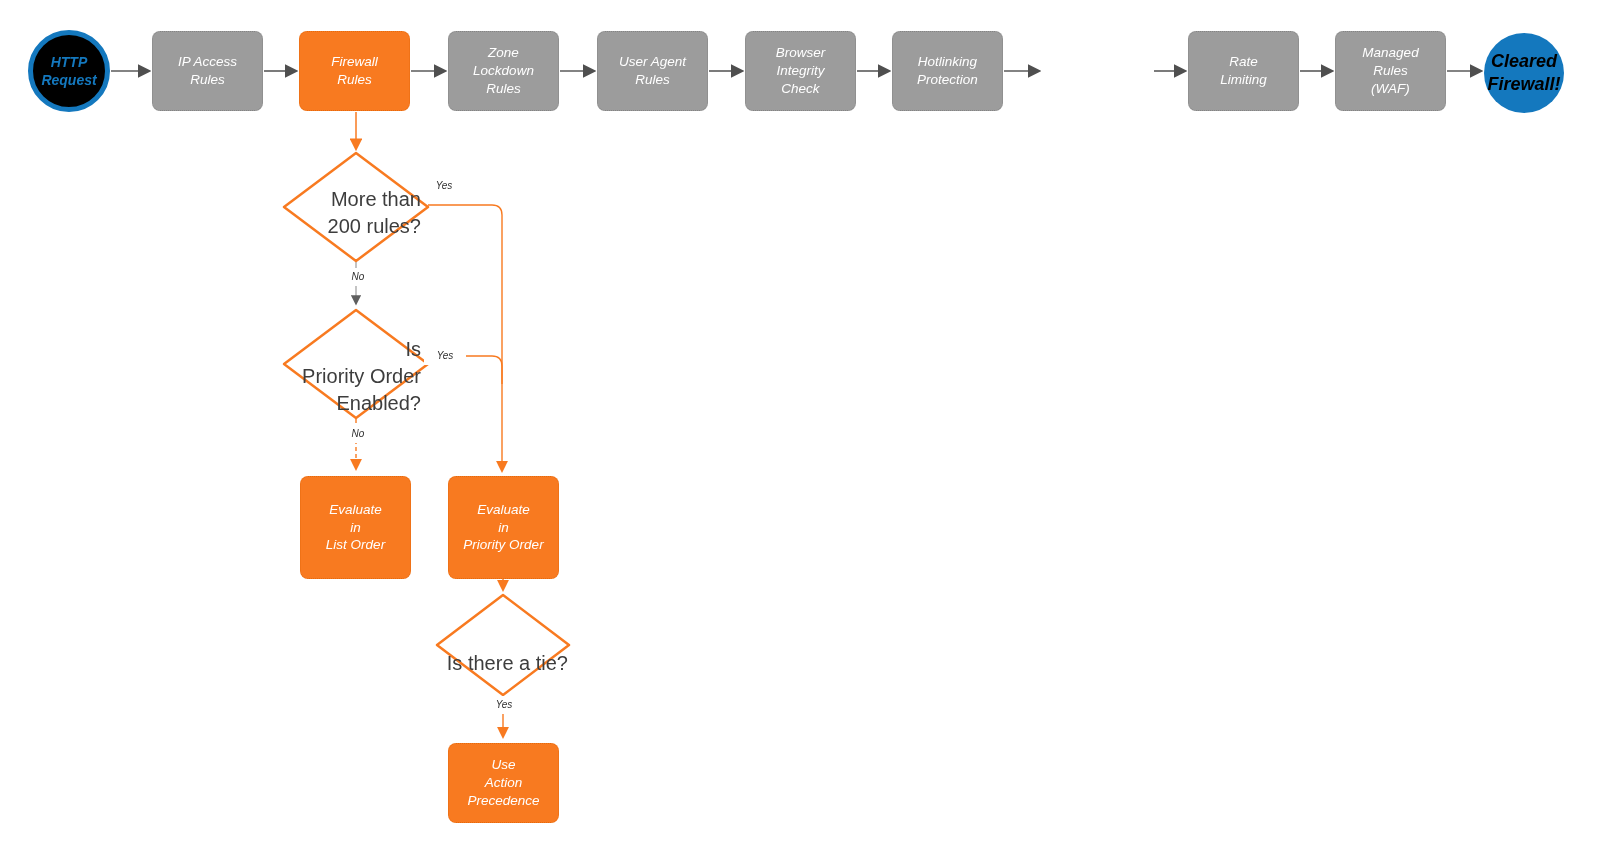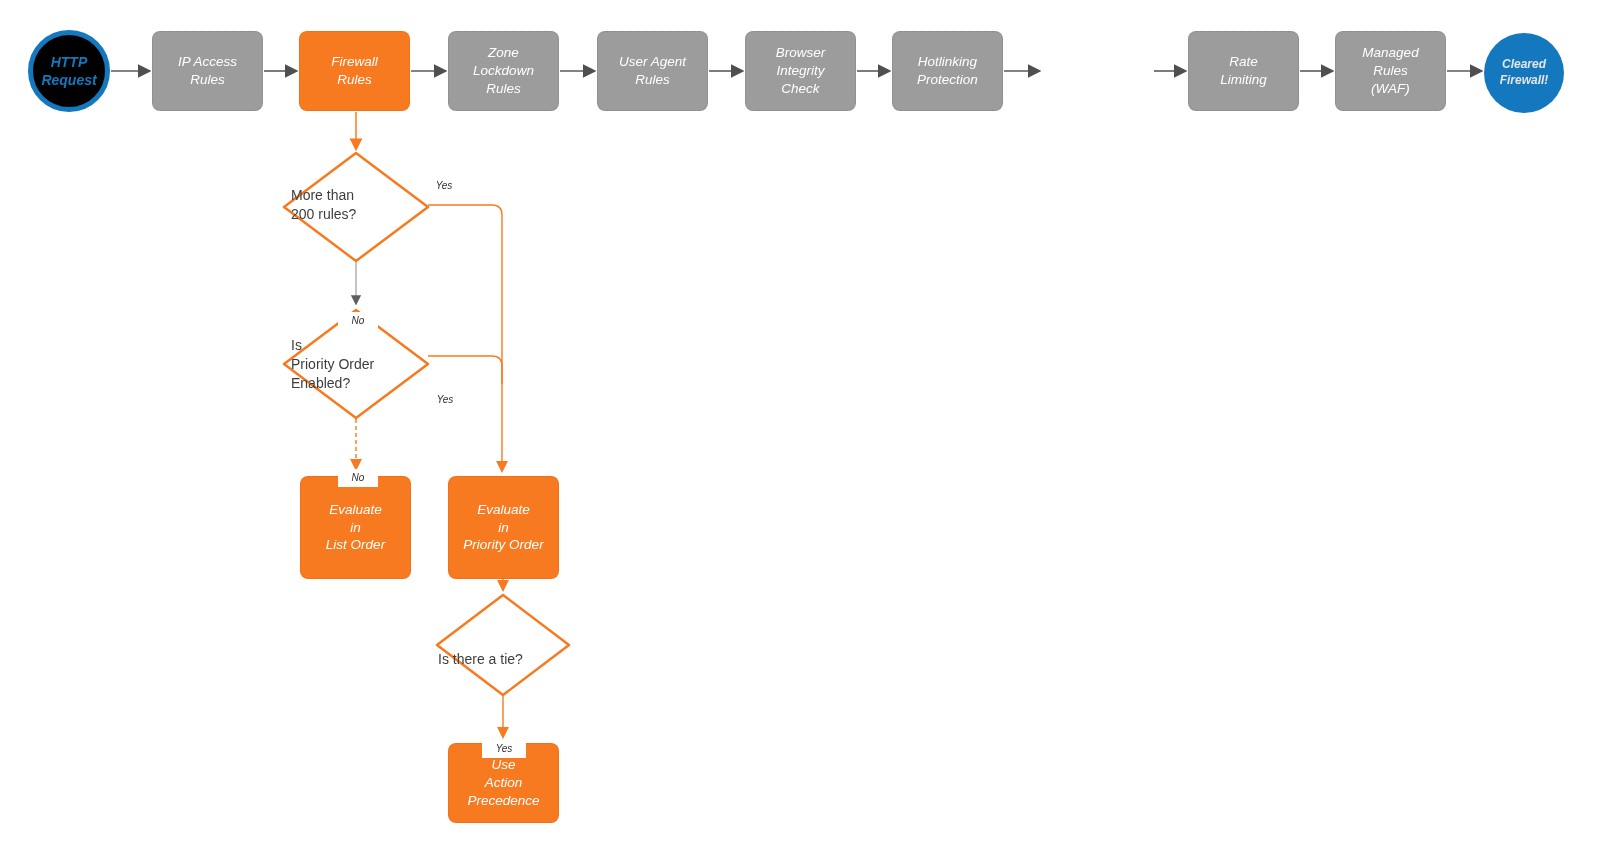--- a/index.html
+++ b/index.html
@@ -56,52 +56,52 @@
     font-style: italic;
     font-size: 14px;
     line-height: 1.3;
   }
   .circle.end {
     left: 1484px; top: 33px;
     width: 80px; height: 80px;
     background: #1478be;
   }
   .circle.end .lbl {
-    color: #e5e5e5;
+    color: #000000;
     font-weight: bold;
     font-style: italic;
-    font-size: 12px;
+    font-size: 18px;
     line-height: 1.3;
   }
   .action {
     width: 111px; height: 103px;
     background: #f87a20;
     border: 1px dotted #e56a0e;
     border-radius: 8px;
   }
   .diamond-label {
     position: absolute;
     width: 130px;
-    text-align: left;
+    text-align: right;
     color: #3d3d3d;
-    font-size: 14px;
+    font-size: 20px;
     line-height: 1.35;
     white-space: pre-line;
     z-index: 2;
   }
   .edge-label {
     position: absolute;
     font-style: italic;
     font-size: 10px;
     color: #2f2f2f;
     text-align: center;
     z-index: 3;
     line-height: 18px;
   }
-  .edge-label.masked { background: #ffffff; padding: 0 2px; margin-top: 44px; }
+  .edge-label.masked { background: #ffffff; padding: 0 2px; }
 </style>
 </head>
 <body>
 
 <div class="canvas">
 
   <svg class="connectors" viewBox="0 0 1600 858">
     <defs>
       <marker id="ah-gray" viewBox="0 0 10 10" refX="7.5" refY="5" markerWidth="8.5" markerHeight="8.5" orient="auto-start-reverse">
         <path d="M0,0 L10,5 L0,10 z" fill="#4f4f4f"></path>

